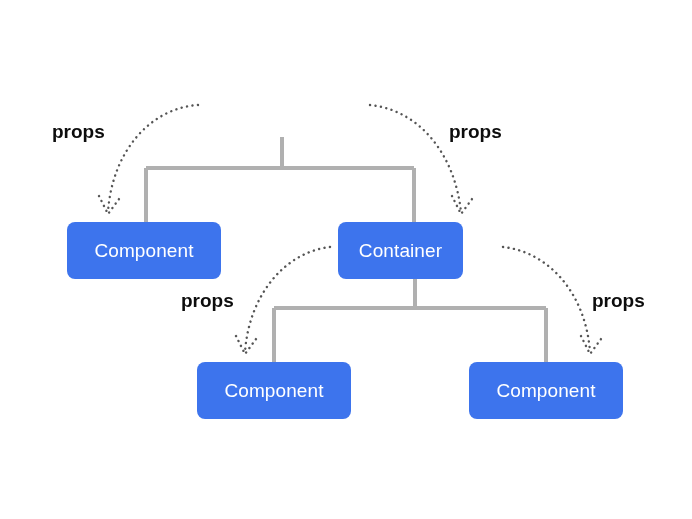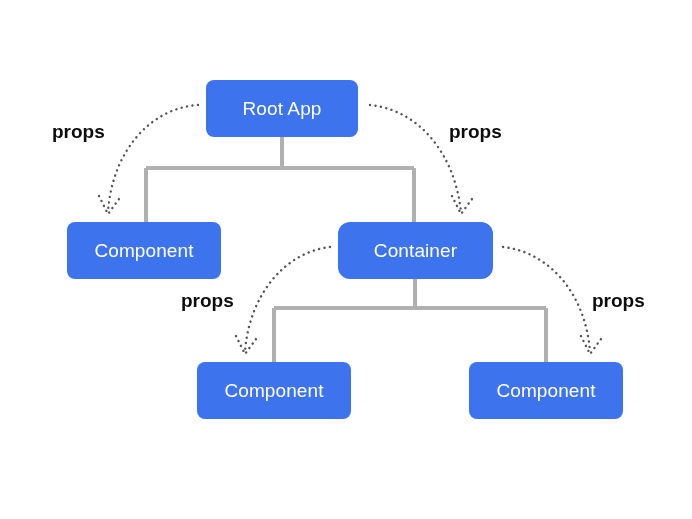--- a/index.html
+++ b/index.html
@@ -91,29 +91,26 @@
     </g>
 
     <g stroke="#555555" stroke-width="2.4" fill="none" stroke-linecap="round" stroke-linejoin="round" stroke-dasharray="0.1 5.4">
       <path d="M 99 196 L 108 214 L 119 199"></path>
       <path d="M 452 196 L 461 214 L 472 199"></path>
       <path d="M 236 336 L 245 354 L 256 339"></path>
       <path d="M 581 336 L 590 354 L 601 339"></path>
     </g>
   </svg>
 
-  <div class="node" style="left:206px; top:80px; width:152px; height:57px; background:#3d74ed;">
-    <span>Root App</span>
-  </div>
 
   <div class="node" style="left:67px; top:222px; width:154px; height:57px; background:#3d74ed;">
     <span>Component</span>
   </div>
 
-  <div class="node" style="left:338px; top:222px; width:155px; height:57px; background:#3d74ed;border-radius:12px;">
+  <div class="node" style="left:338px; top:222px; width:125px; height:57px; background:#3d74ed;">
     <span>Container</span>
   </div>
 
   <div class="node" style="left:197px; top:362px; width:154px; height:57px; background:#3d74ed;">
     <span>Component</span>
   </div>
 
   <div class="node" style="left:469px; top:362px; width:154px; height:57px; background:#3d74ed;">
     <span>Component</span>
   </div>

